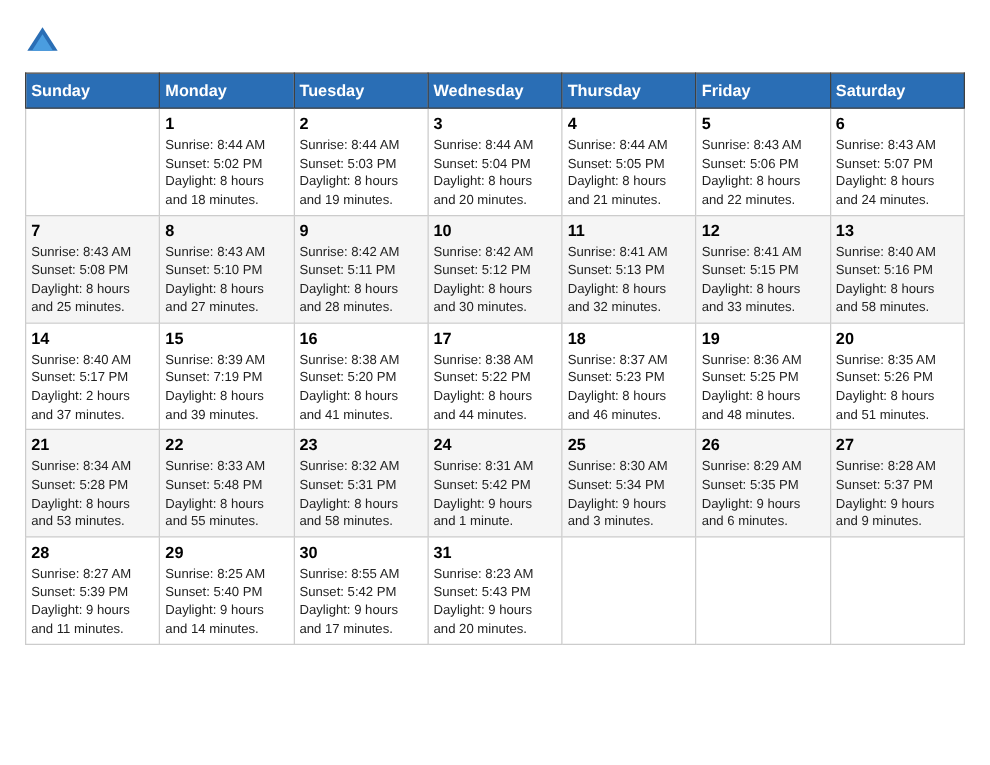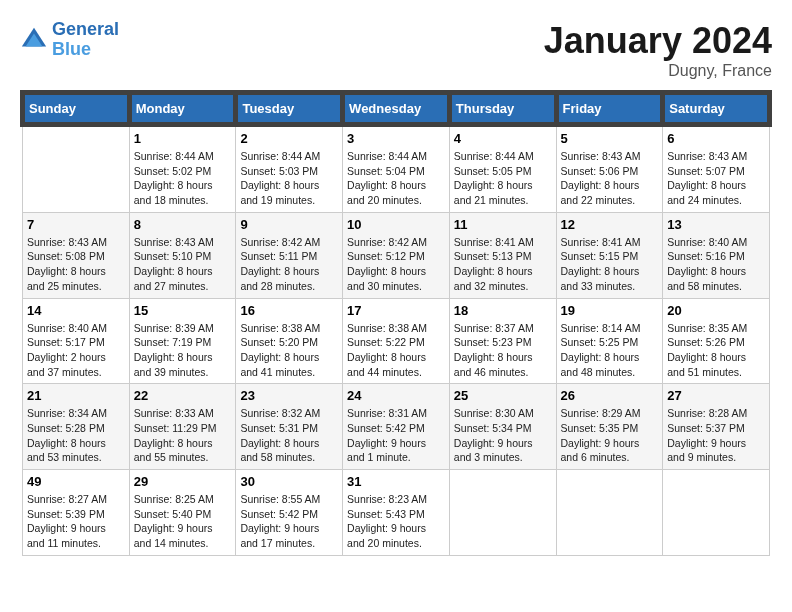--- a/index.html
+++ b/index.html
@@ -51,21 +51,21 @@
       border-collapse: collapse;
       font-size: 11px;
     }
     thead tr th {
       background: #2a6eb5;
       color: #fff;
       padding: 6px 4px;
       text-align: left;
       font-size: 13px;
       font-weight: bold;
-      border: 5px solid #404040;
+      border: 1px solid #404040;
     }
     tbody tr td {
       border: 1px solid #ccc;
       vertical-align: top;
       padding: 4px;
       min-height: 80px;
       width: calc(100% / 7);
       background: #fff;
     }
     tbody tr:nth-child(even) td {
@@ -87,28 +87,20 @@
   </style>
 </head>
 <body>
 
 <div class="header">
   <div class="logo">
     <svg class="logo-icon" viewBox="0 0 30 30" xmlns="http://www.w3.org/2000/svg">
       <polygon points="15,2 28,22 2,22" fill="#2a6eb5"></polygon>
       <polygon points="15,8 24,22 6,22" fill="#4a9de0"></polygon>
     </svg>
-    <div class="logo-text">
-      <div><span>General</span></div>
-      <div><span style="color:#4a9de0">Blue</span></div>
-    </div>
-  </div>
-  <div class="title-block">
-    <div class="month-title">January 2024</div>
-    <div class="location">Dugny, France</div>
   </div>
 </div>
 
 <table>
   <thead>
     <tr id="header-row">
     <th>Sunday</th>
         <th>Monday</th>
         <th>Tuesday</th>
         <th>Wednesday</th>
@@ -264,21 +256,21 @@
           <div class="day-number">18</div>
           <div class="day-info">
             <div>Sunrise: 8:37 AM</div>
             <div>Sunset: 5:23 PM</div>
             <div>Daylight: 8 hours and 46 minutes.</div>
           </div>
         </td>
         <td>
           <div class="day-number">19</div>
           <div class="day-info">
-            <div>Sunrise: 8:14 AM</div>
+            <div>Sunrise: 8:36 AM</div>
             <div>Sunset: 5:25 PM</div>
             <div>Daylight: 8 hours and 48 minutes.</div>
           </div>
         </td>
         <td>
           <div class="day-number">20</div>
           <div class="day-info">
             <div>Sunrise: 8:35 AM</div>
             <div>Sunset: 5:26 PM</div>
             <div>Daylight: 8 hours and 51 minutes.</div>
@@ -291,21 +283,21 @@
           <div class="day-info">
             <div>Sunrise: 8:34 AM</div>
             <div>Sunset: 5:28 PM</div>
             <div>Daylight: 8 hours and 53 minutes.</div>
           </div>
         </td>
         <td>
           <div class="day-number">22</div>
           <div class="day-info">
             <div>Sunrise: 8:33 AM</div>
-            <div>Sunset: 11:29 PM</div>
+            <div>Sunset: 5:48 PM</div>
             <div>Daylight: 8 hours and 55 minutes.</div>
           </div>
         </td>
         <td>
           <div class="day-number">23</div>
           <div class="day-info">
             <div>Sunrise: 8:32 AM</div>
             <div>Sunset: 5:31 PM</div>
             <div>Daylight: 8 hours and 58 minutes.</div>
           </div>
@@ -338,21 +330,21 @@
           <div class="day-number">27</div>
           <div class="day-info">
             <div>Sunrise: 8:28 AM</div>
             <div>Sunset: 5:37 PM</div>
             <div>Daylight: 9 hours and 9 minutes.</div>
           </div>
         </td>
       </tr>
       <tr>
         <td>
-          <div class="day-number">49</div>
+          <div class="day-number">28</div>
           <div class="day-info">
             <div>Sunrise: 8:27 AM</div>
             <div>Sunset: 5:39 PM</div>
             <div>Daylight: 9 hours and 11 minutes.</div>
           </div>
         </td>
         <td>
           <div class="day-number">29</div>
           <div class="day-info">
             <div>Sunrise: 8:25 AM</div>

